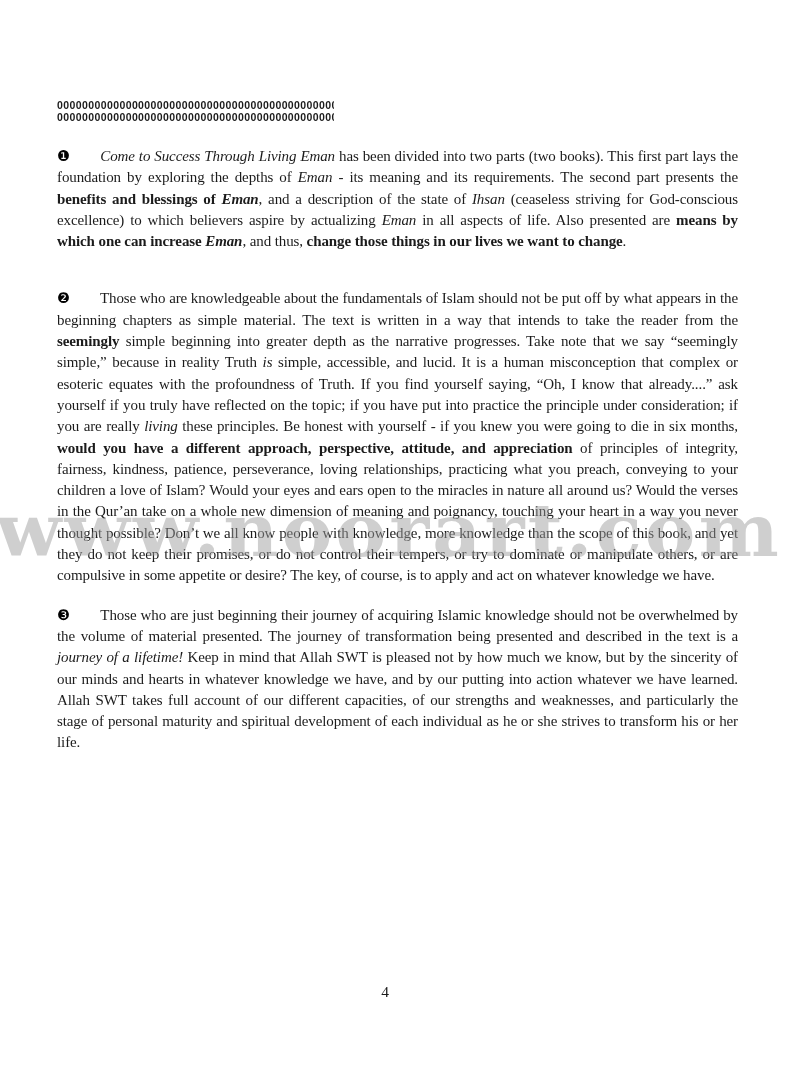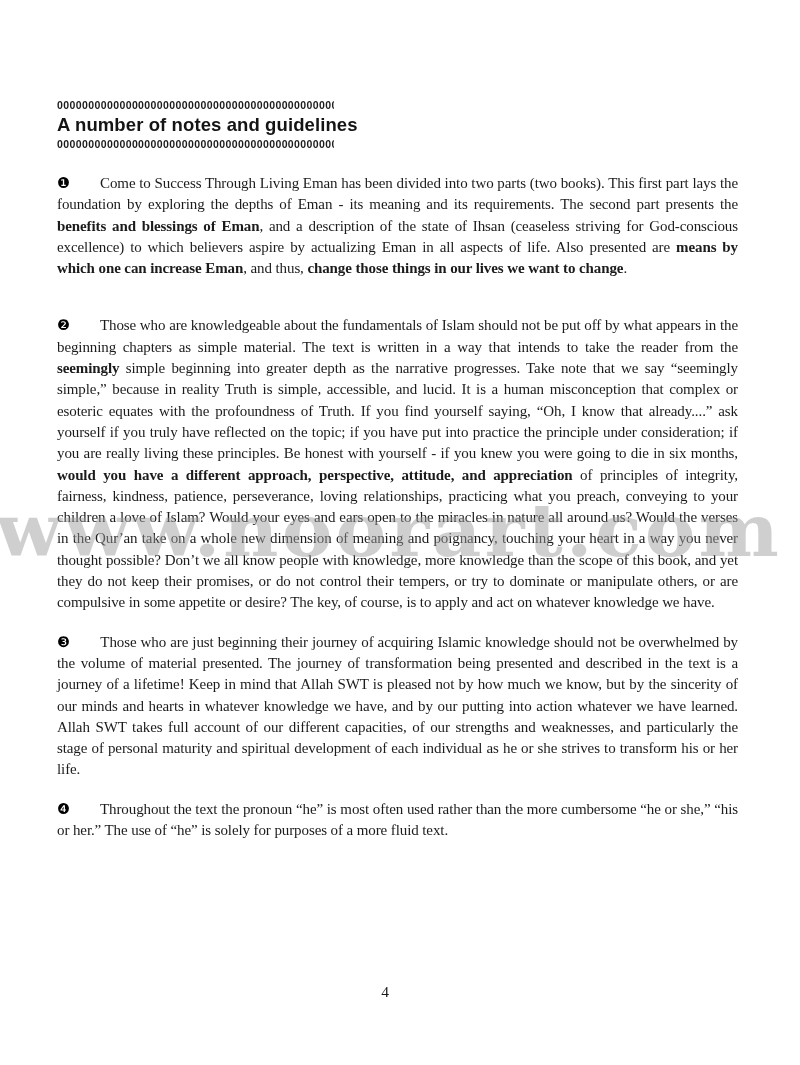--- a/index.html
+++ b/index.html
@@ -27,21 +27,21 @@
     font-size:15px; line-height:21.3px; letter-spacing:-0.1px;
     text-align:justify; margin:0;
   }
   .note + .note { margin-top:36px; }
   .note:nth-of-type(3), .note:nth-of-type(4) { margin-top:18px; }
   .note .marker {
     font-family:"DejaVu Sans", sans-serif; font-size:14.5px; color:#000;
   }
   .note .tab { display:inline-block; width:30px; }
   .note .b { font-weight:bold; }
-  .note .i { }
+  .note .i { font-style:italic; }
 
   
   .watermark {
     position:absolute; top:494px; left:-4px; width:810px; z-index:5;
     font-family:"DejaVu Serif", serif; font-weight:bold;
     font-size:73px; line-height:73px; letter-spacing:3px;
     color:#9d9d9d; opacity:0.48; white-space:nowrap; overflow:hidden;
     transform:scaleX(1.04); transform-origin:left center;
     pointer-events:none;
   }
@@ -51,26 +51,24 @@
     font-size:15.5px; color:#1b1b1b;
   }
 </style>
 </head>
 <body>
 
 <div class="page">
   <div class="content">
     <header>
       <div class="border-row">000000000000000000000000000000000000000000000000000000</div>
-      <h1 class="title">A number of notes and guidelines</h1>
       <div class="border-row">000000000000000000000000000000000000000000000000000000</div>
     </header>
     <main class="notes">
         <p class="note"><span class="marker">❶</span><span class="tab"></span><span class="i">Come to Success Through Living Eman</span><span>  has been divided into two parts (two books).  This first part lays the foundation by exploring the depths of </span><span class="i">Eman</span><span>   -   its meaning and its requirements.   The second part presents the  </span><span class="b">benefits and blessings of </span><span class="b i">Eman</span><span>,  and  a description  of  the  state  of  </span><span class="i">Ihsan</span><span>  (ceaseless striving for God-conscious excellence)  to which believers aspire by actualizing </span><span class="i">Eman</span><span>  in all aspects of life.  Also presented are </span><span class="b">means by which one can increase </span><span class="b i">Eman</span><span>, and thus, </span><span class="b">change those things in our lives we want to change</span><span>.</span></p>
         <p class="note"><span class="marker">❷</span><span class="tab"></span><span>Those who are knowledgeable about the fundamentals of Islam should not be put off by what appears in the beginning chapters as simple material.  The text is written in a way that intends to take the reader from the </span><span class="b">seemingly</span><span> simple beginning into greater depth  as the narrative progresses.   Take note that we say “seemingly simple,” because in reality  Truth </span><span class="i">is</span><span> simple, accessible, and lucid.    It is a human misconception that complex or esoteric equates with the profoundness of Truth.   If you find yourself saying,  “Oh, I know that already....”    ask yourself if you truly have reflected on the topic;  if you have put into practice the principle under consideration;  if you are really </span><span class="i">living</span><span>  these principles.   Be honest with yourself - if you knew you were going to die in six months,  </span><span class="b">would you have a different approach, perspective,  attitude,  and  appreciation</span><span> of principles of integrity,  fairness,  kindness,  patience, perseverance,  loving relationships,  practicing what you preach,  conveying  to your children a love of Islam? Would your eyes and ears open to the miracles in nature all around us?   Would the verses in the Qur’an take on a whole new dimension of meaning and poignancy,  touching your heart in a way you never thought possible?    Don’t we all know people with knowledge,  more knowledge than  the scope of this book, and yet they do not keep their promises, or do not control their tempers, or try to dominate or manipulate others, or are compulsive in some appetite or desire?  The key, of course, is to apply and act on whatever knowledge we have.</span></p>
         <p class="note"><span class="marker">❸</span><span class="tab"></span><span>Those who are just beginning their journey of acquiring Islamic knowledge should not be overwhelmed by the volume of material presented.  The journey of transformation being presented and described in the text is a </span><span class="i">journey of a lifetime!</span><span>   Keep in mind  that Allah SWT is pleased not by how much we know, but by the sincerity of our minds and hearts in whatever knowledge we have, and by our putting into action whatever we have learned.  Allah SWT takes full account of our different capacities, of our strengths and weaknesses,  and particularly the stage of personal maturity and spiritual development  of each individual  as he or she strives to transform his or her life.</span></p>
-        <p class="note"><span class="marker">❹</span><span class="tab"></span><span>Throughout the text the pronoun “he” is most often used rather than the more cumbersome “he or she,”  “his or her.”  The use of “he” is solely for purposes of a more fluid text.</span></p>
       </main>
   </div>
 
   <div class="watermark">www.noorart.com</div>
   <div class="page-number">4</div>
 </div>
 
 </body></html>

